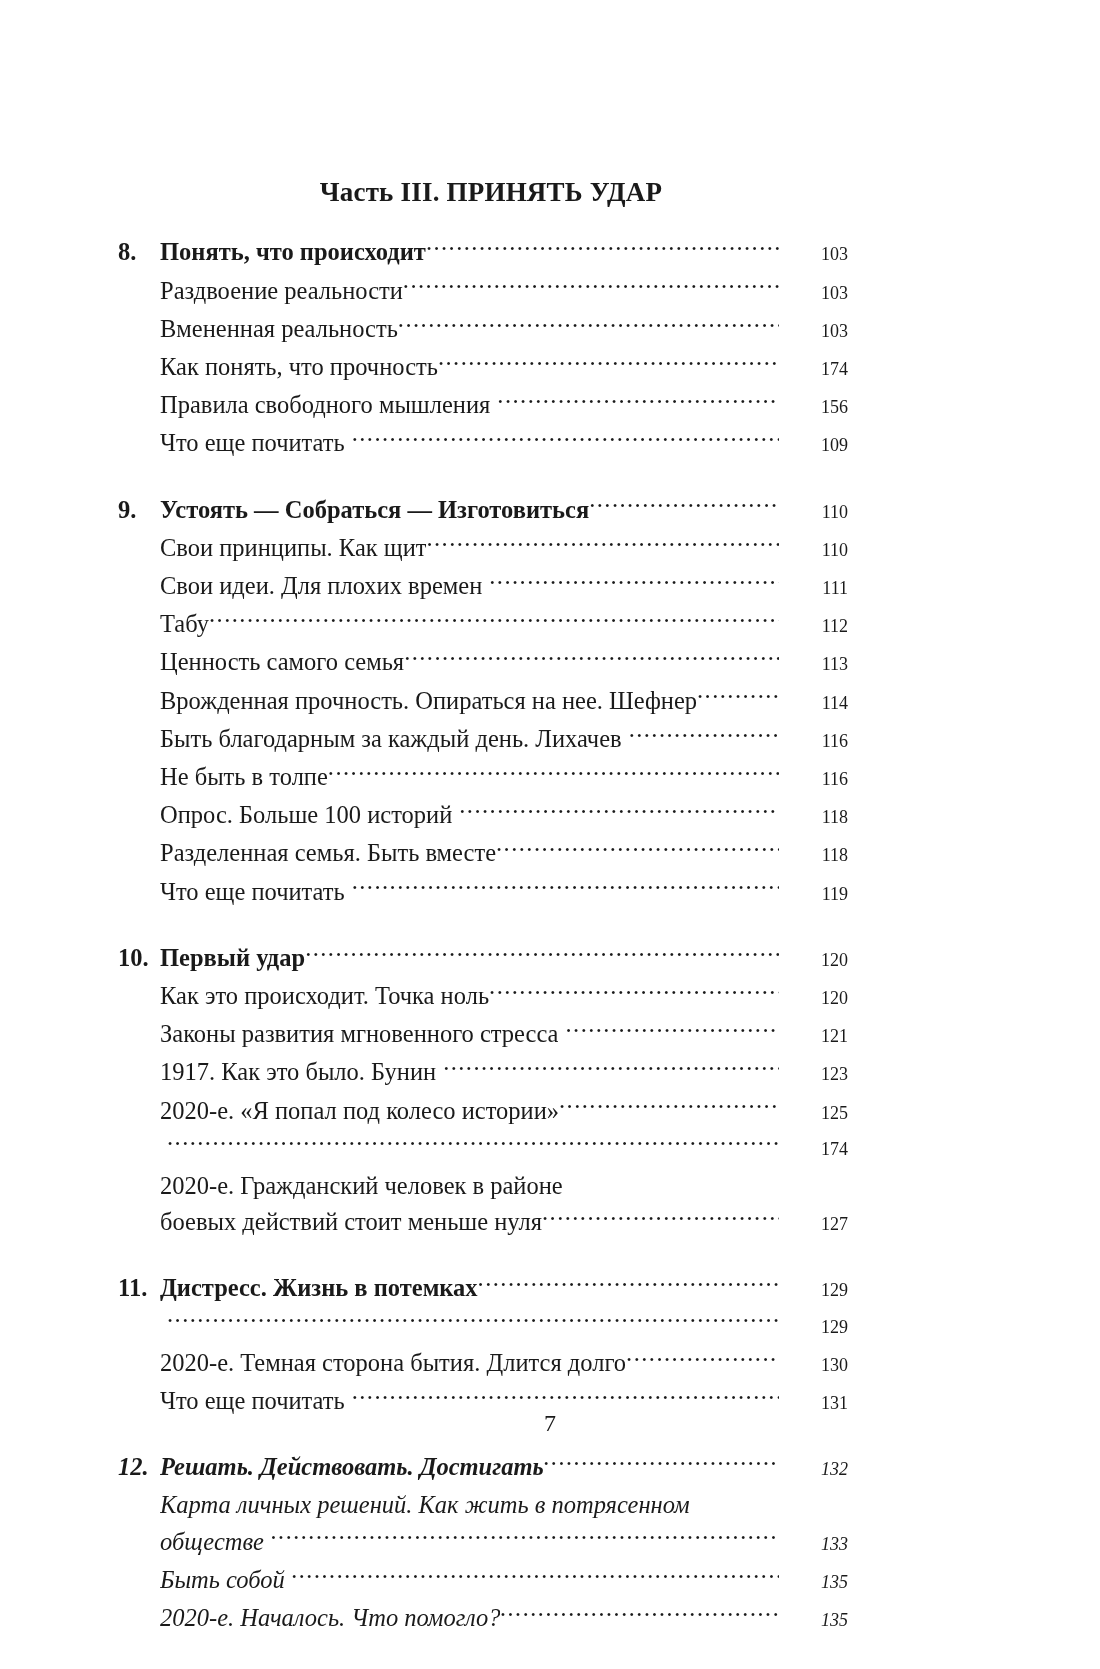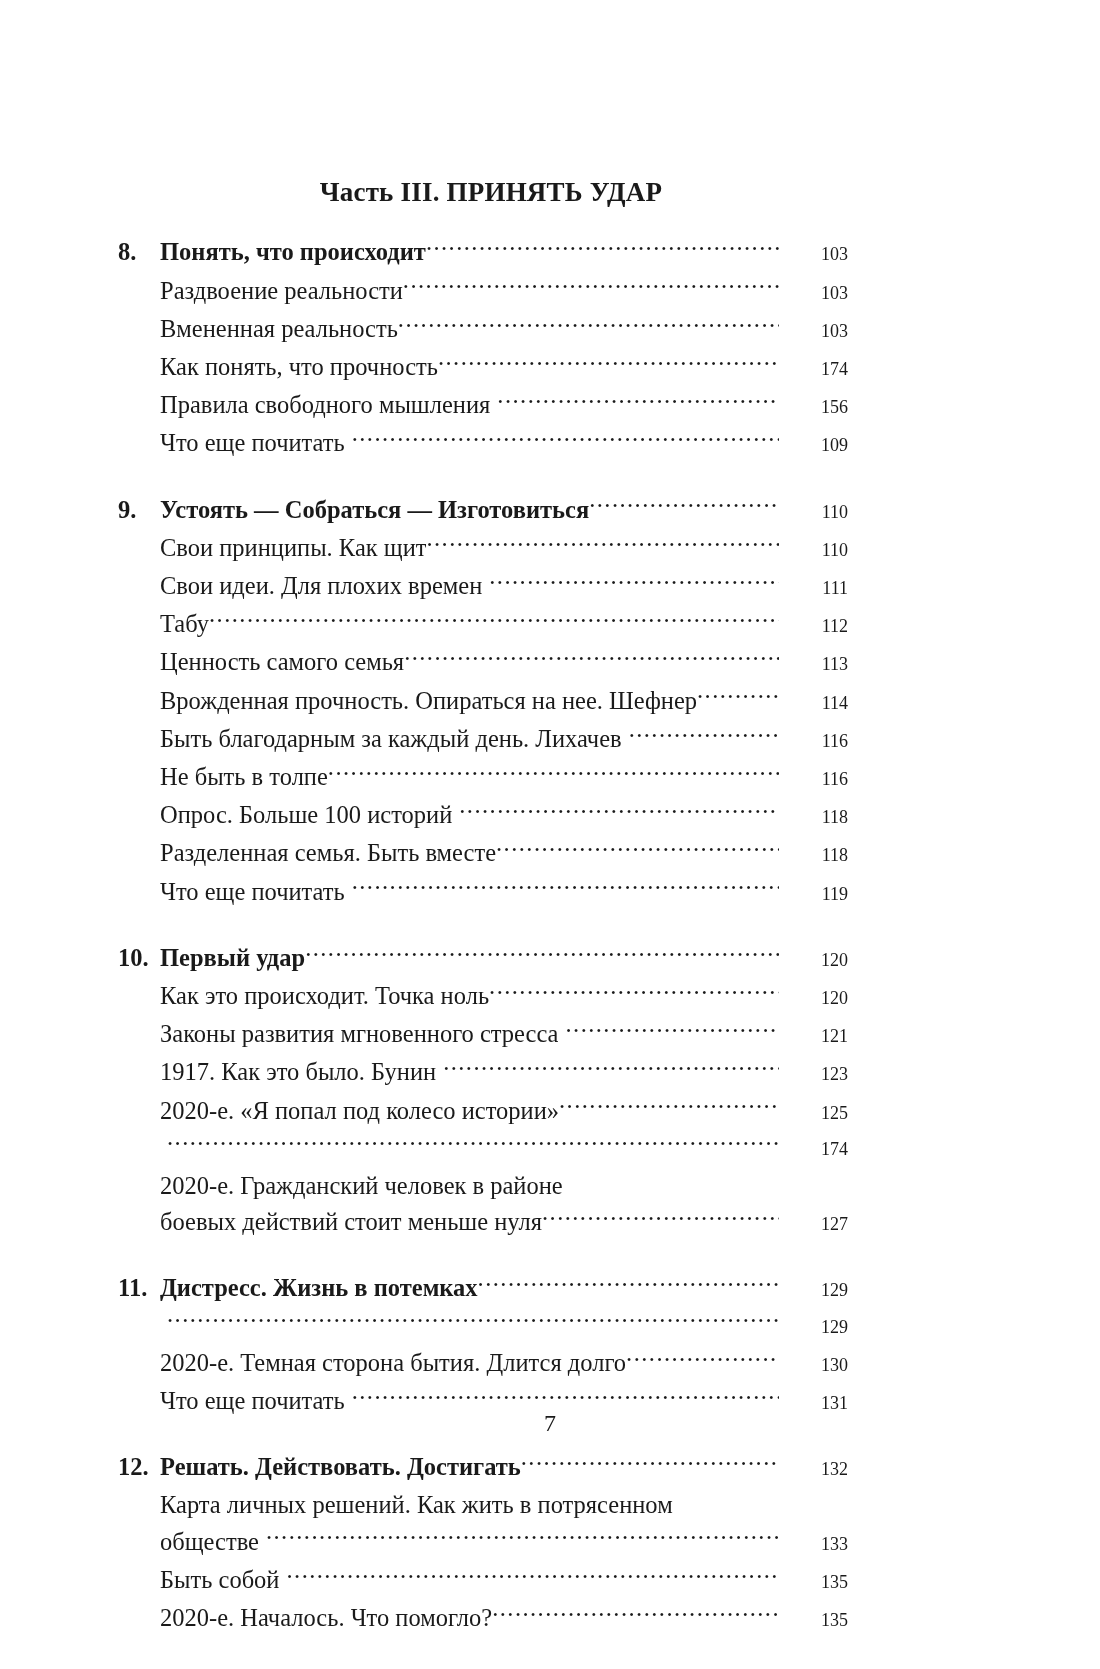--- a/index.html
+++ b/index.html
@@ -37,21 +37,21 @@
     letter-spacing: 0.2px;
     line-height: 1.2;
     margin: 0 0 26px 16px;
     white-space: nowrap;
     text-align: center;
   }
 
   .group {
     margin-bottom: 28px;
   }
-  .group:last-child { margin-bottom: 16px; }
+  .group:last-child { margin-bottom: 16px; font-style: italic; }
 
   .row {
     display: flex;
     align-items: baseline;
     width: 730px;
     font-size: 24.5px;
     line-height: 36.2px;
     white-space: nowrap;
   }
 

